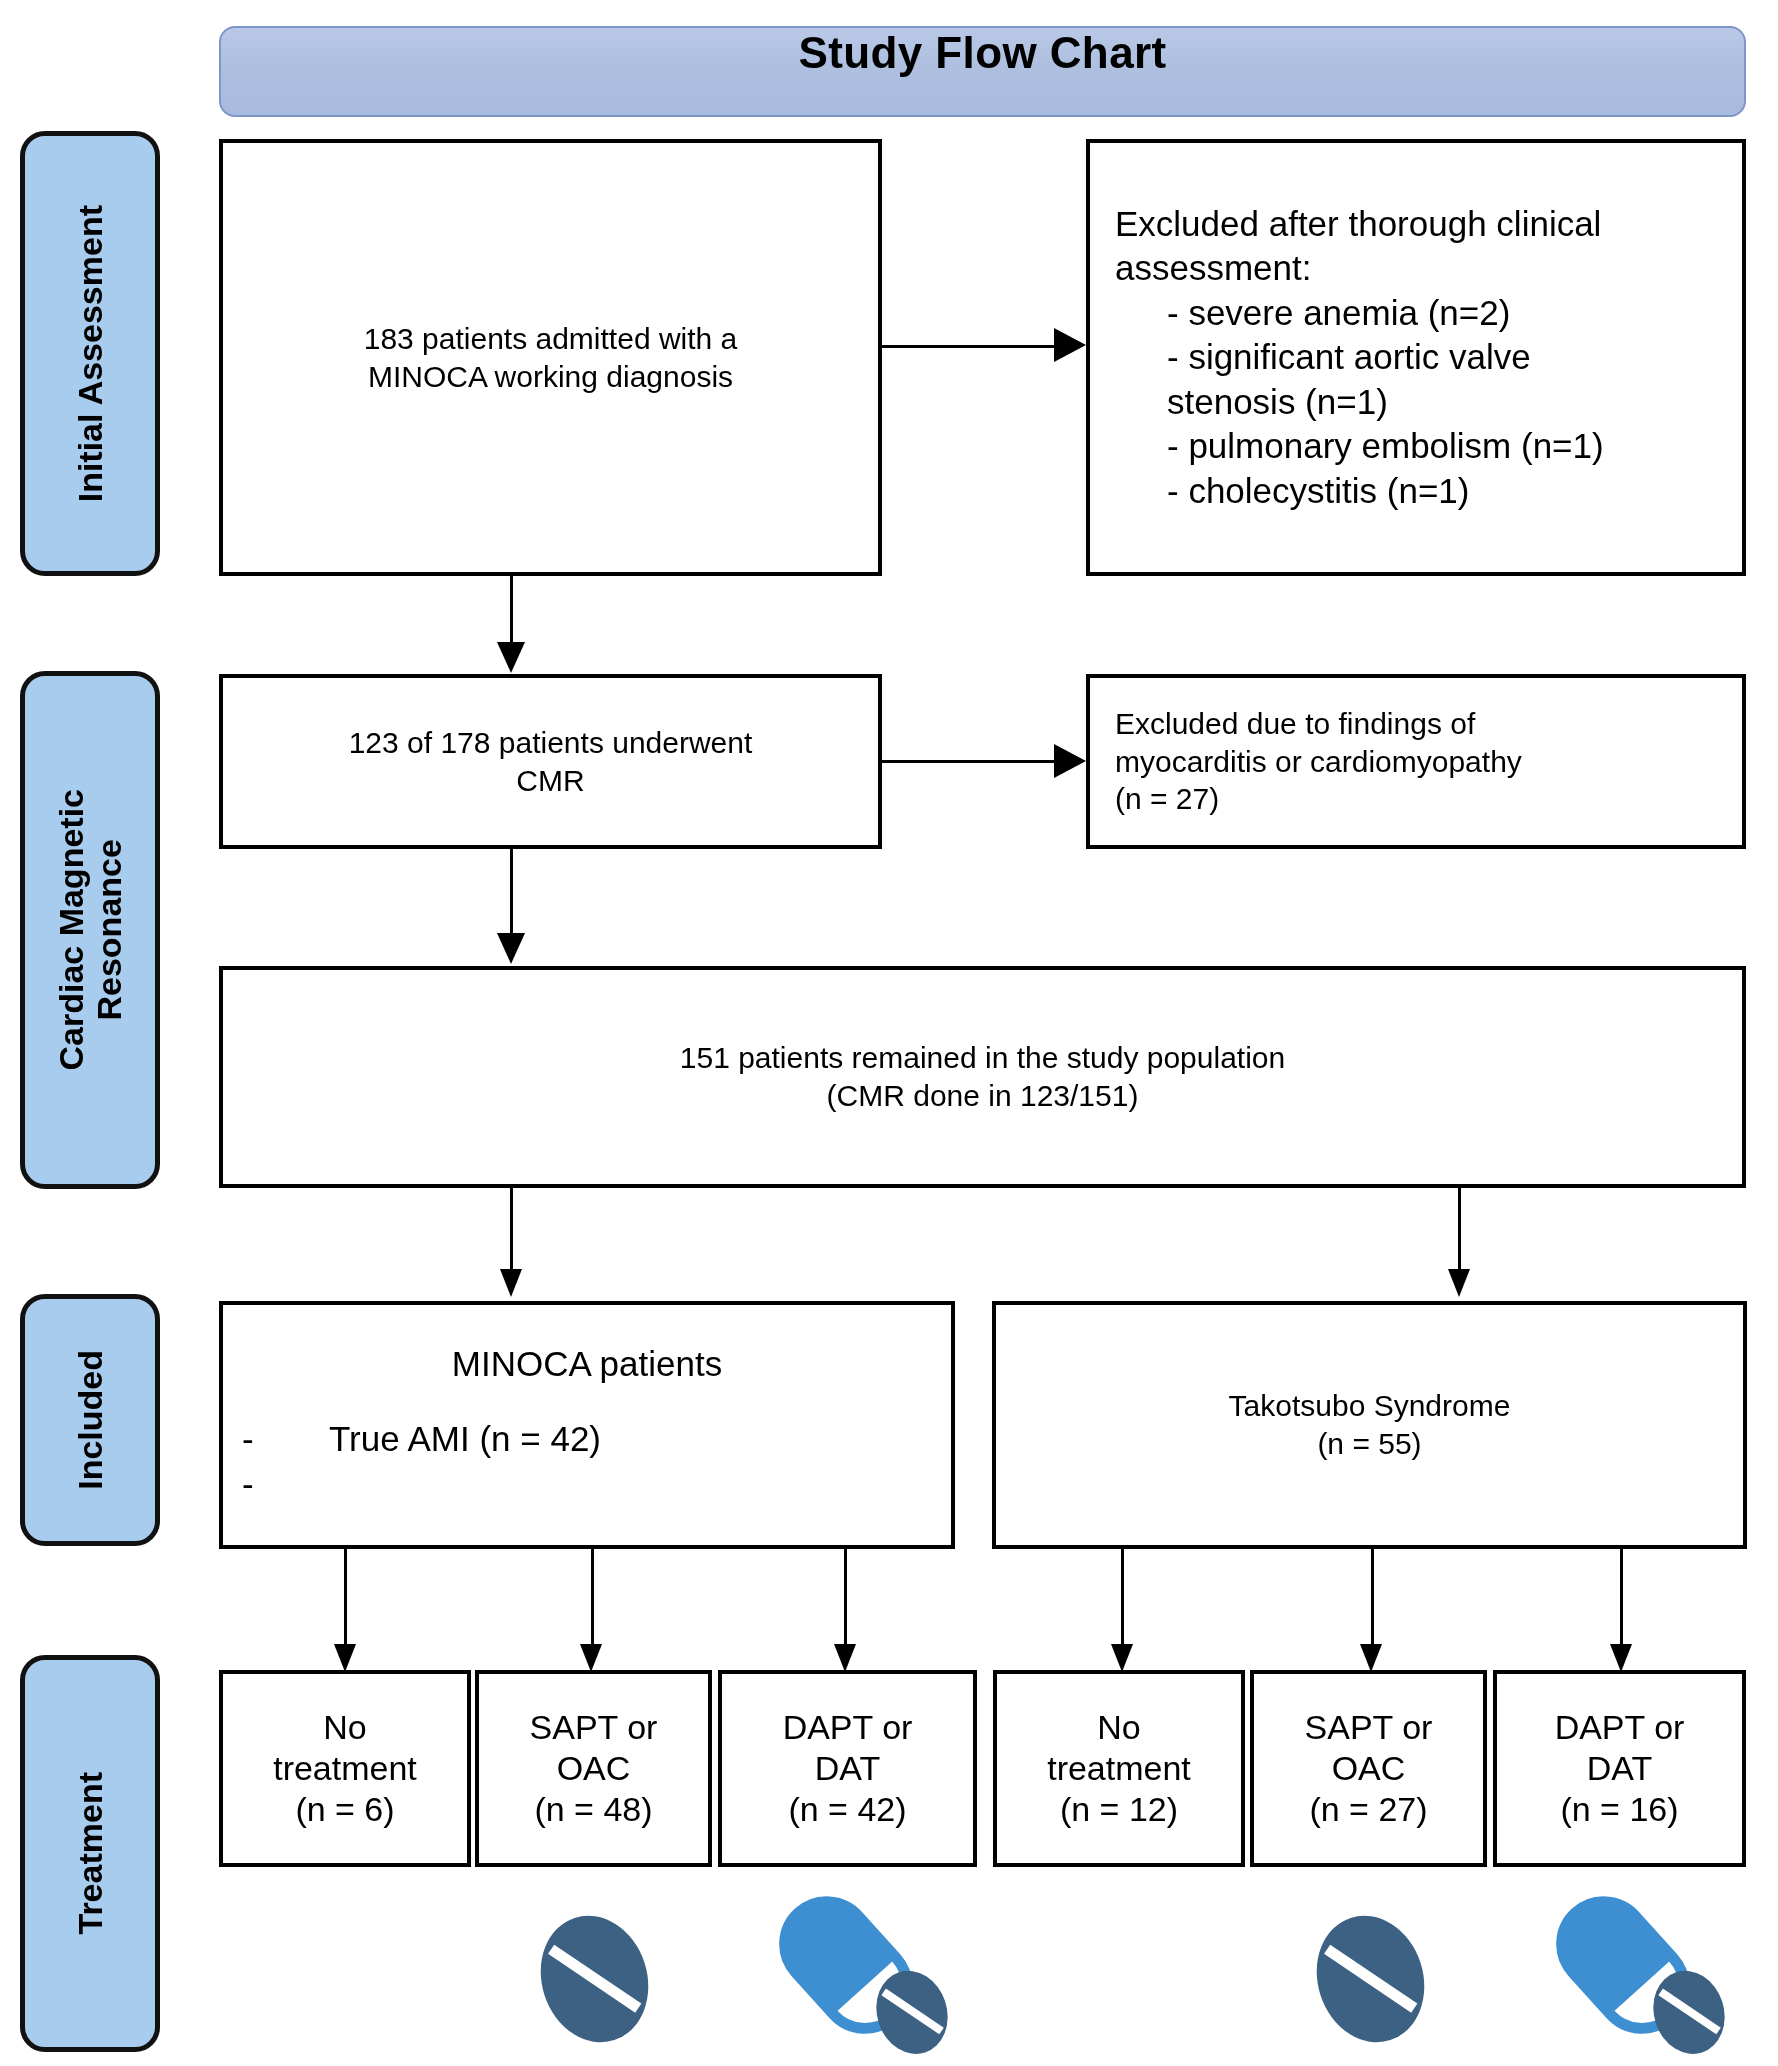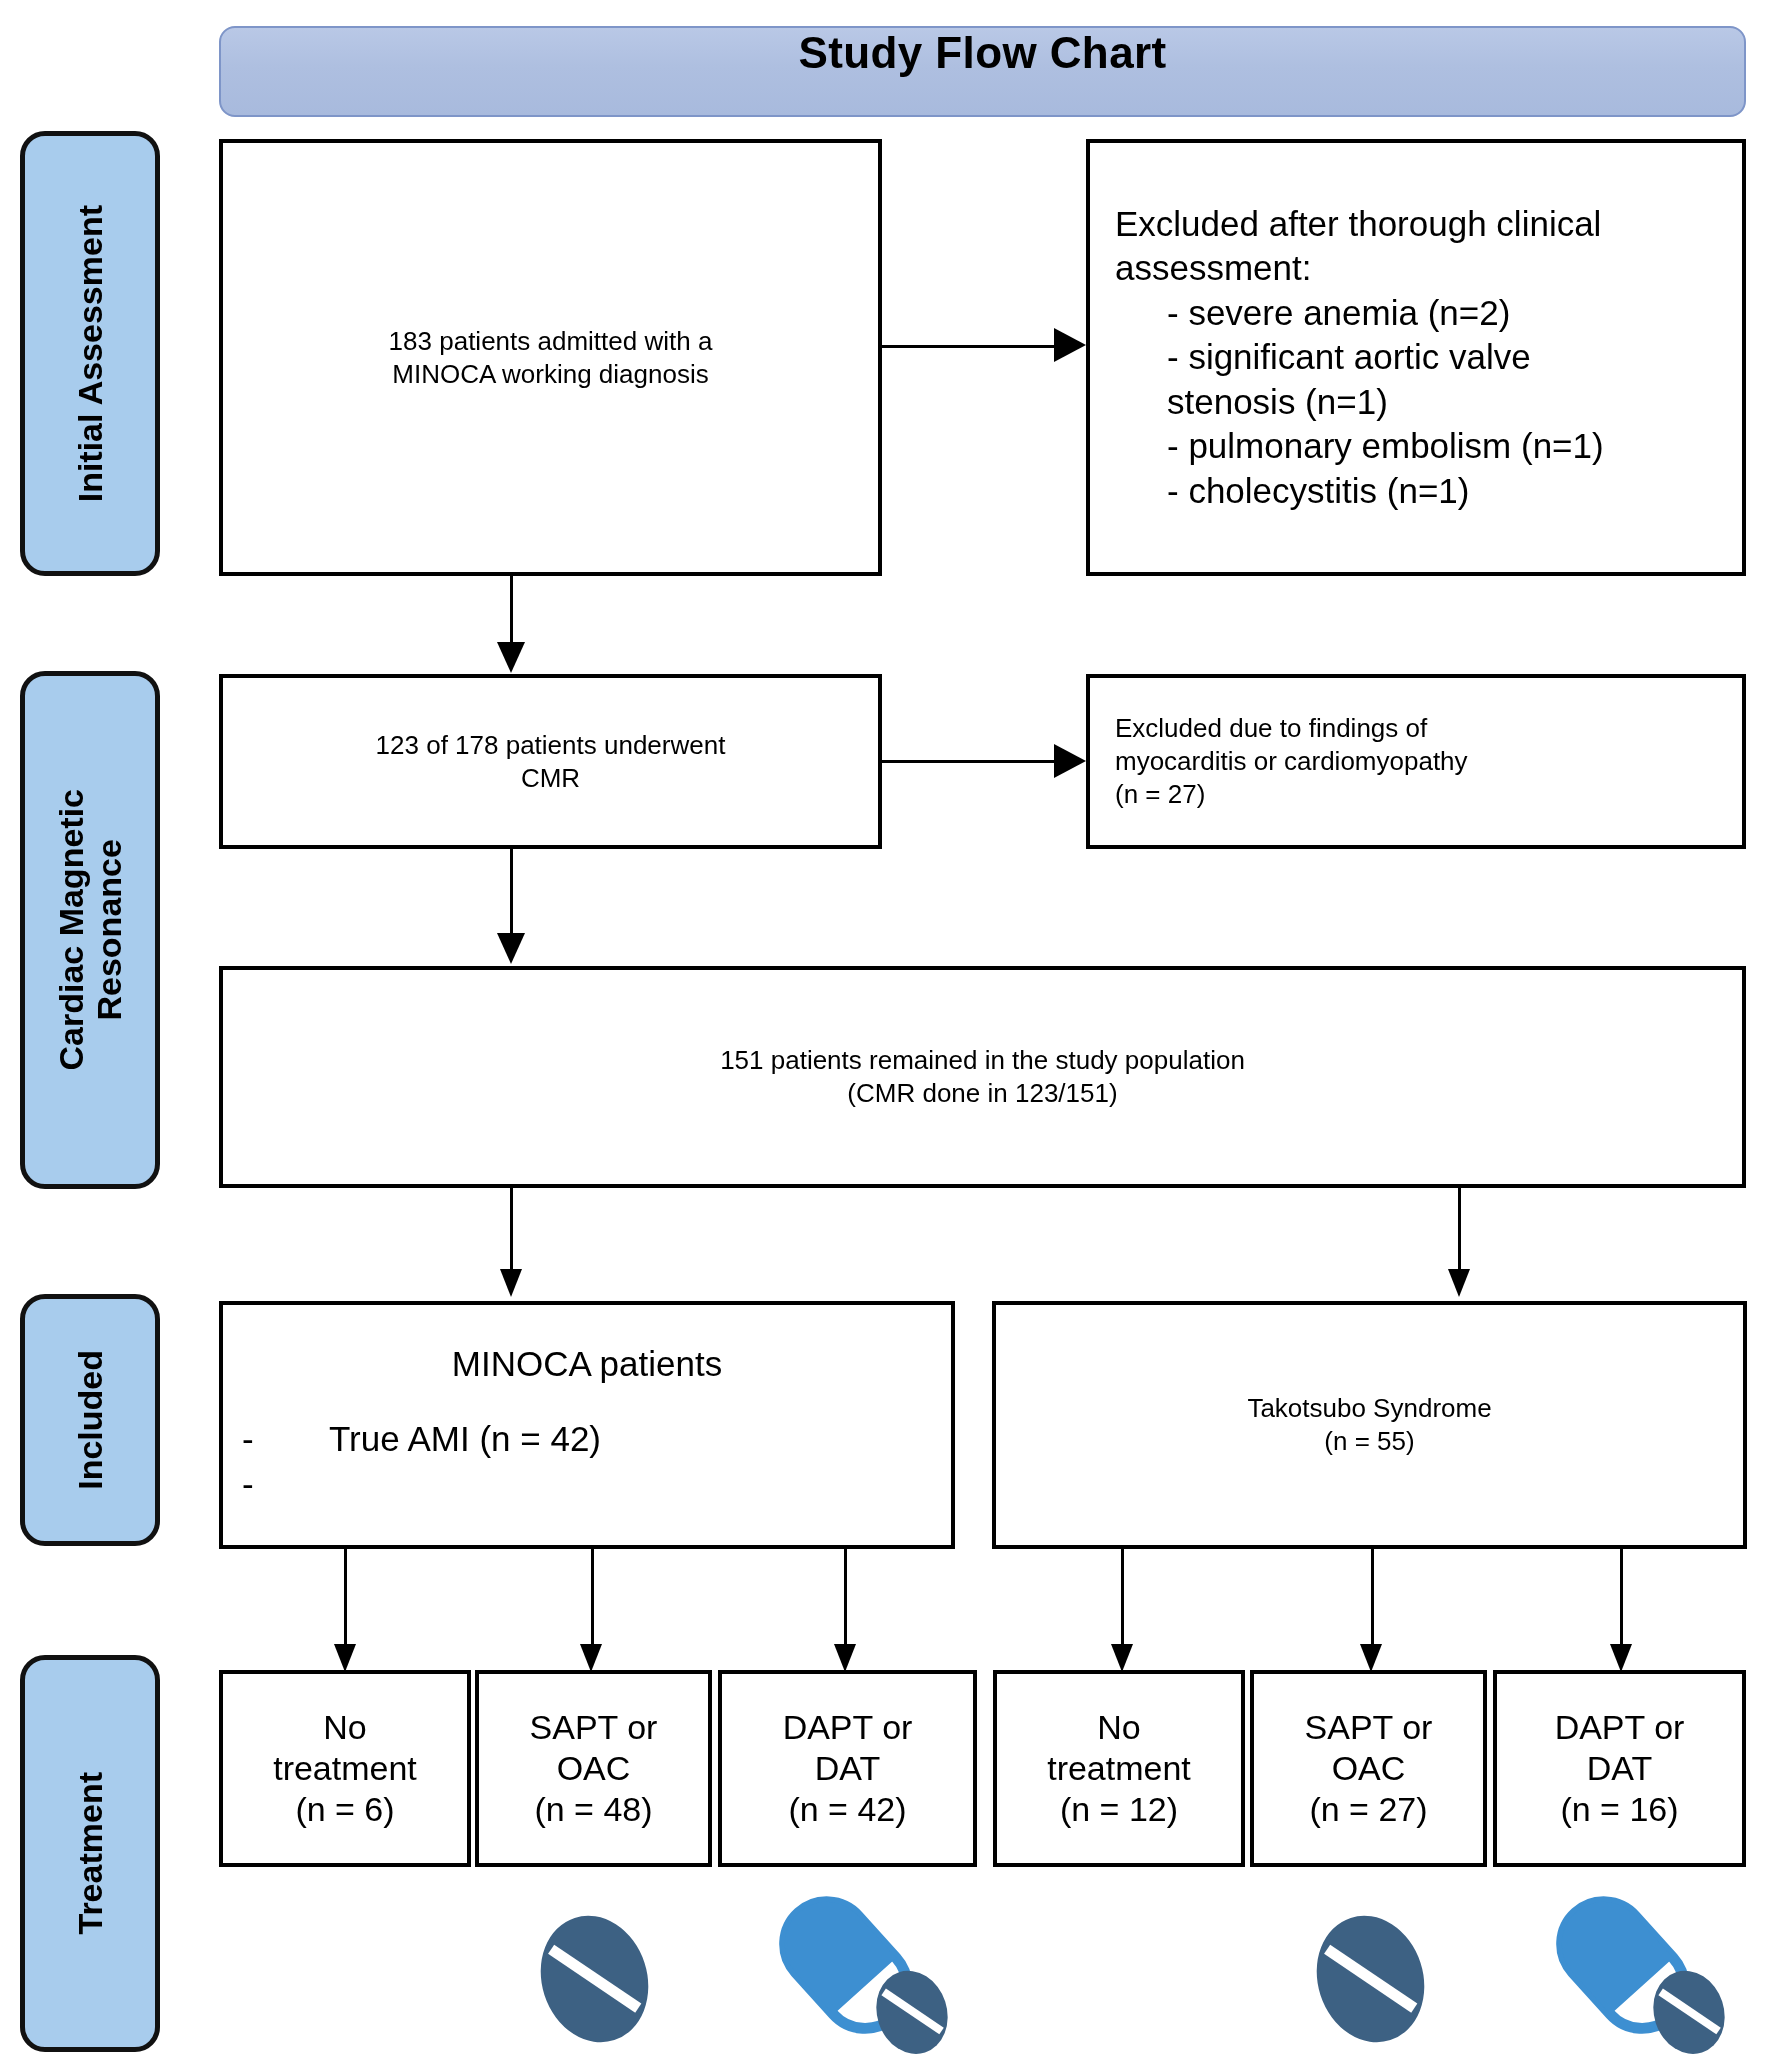--- a/index.html
+++ b/index.html
@@ -53,21 +53,21 @@
     position:absolute;
     background:#ffffff;
     border:4.4px solid #000000;
     box-sizing:border-box;
     display:flex;
     align-items:center;
     justify-content:center;
     padding:10.2px 16px;
   }
   .box .box-text{
-    font-size:26px;
+    font-size:30px;
     line-height:1.26;
     white-space:pre-line;
     text-align:center;
     width:100%;
   }
   .box.align-left{justify-content:flex-start;}
   .box.align-left .box-text{text-align:left;}
   .box.small .box-text{font-size:34px;line-height:1.2;}
 
   

